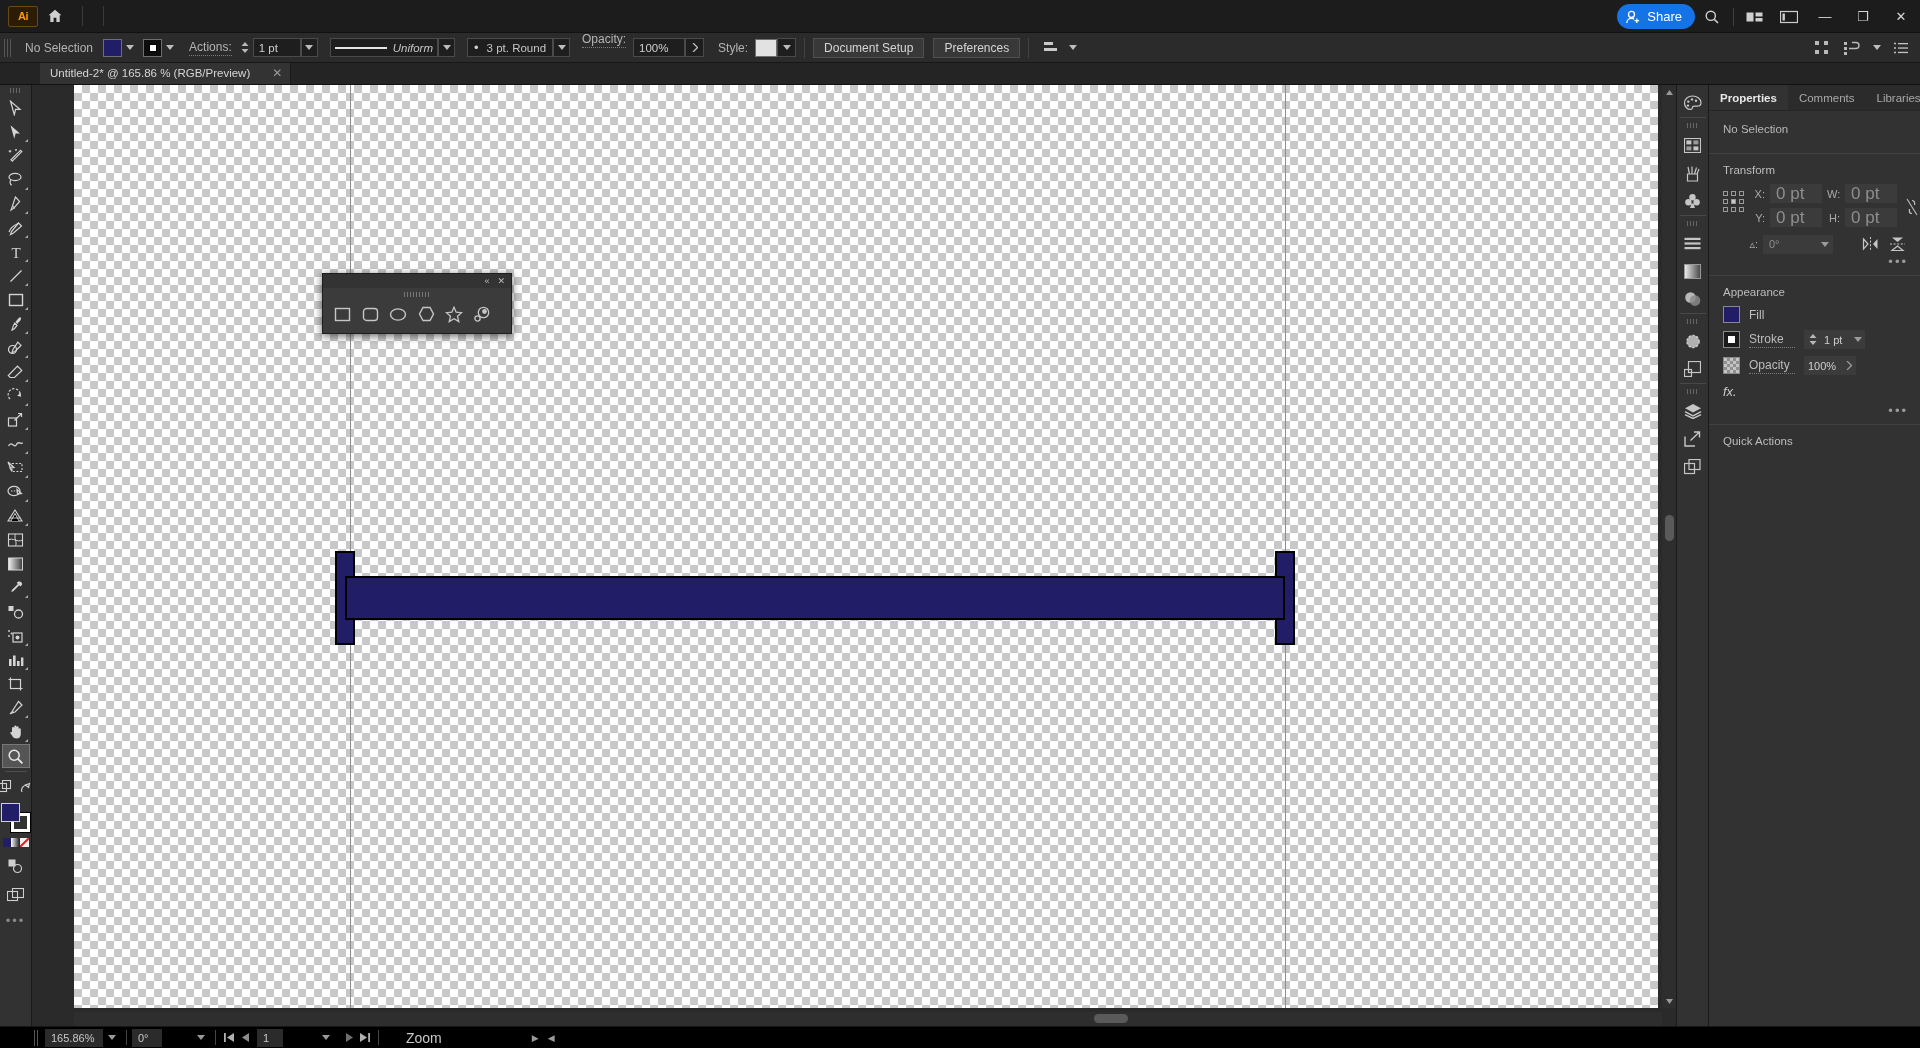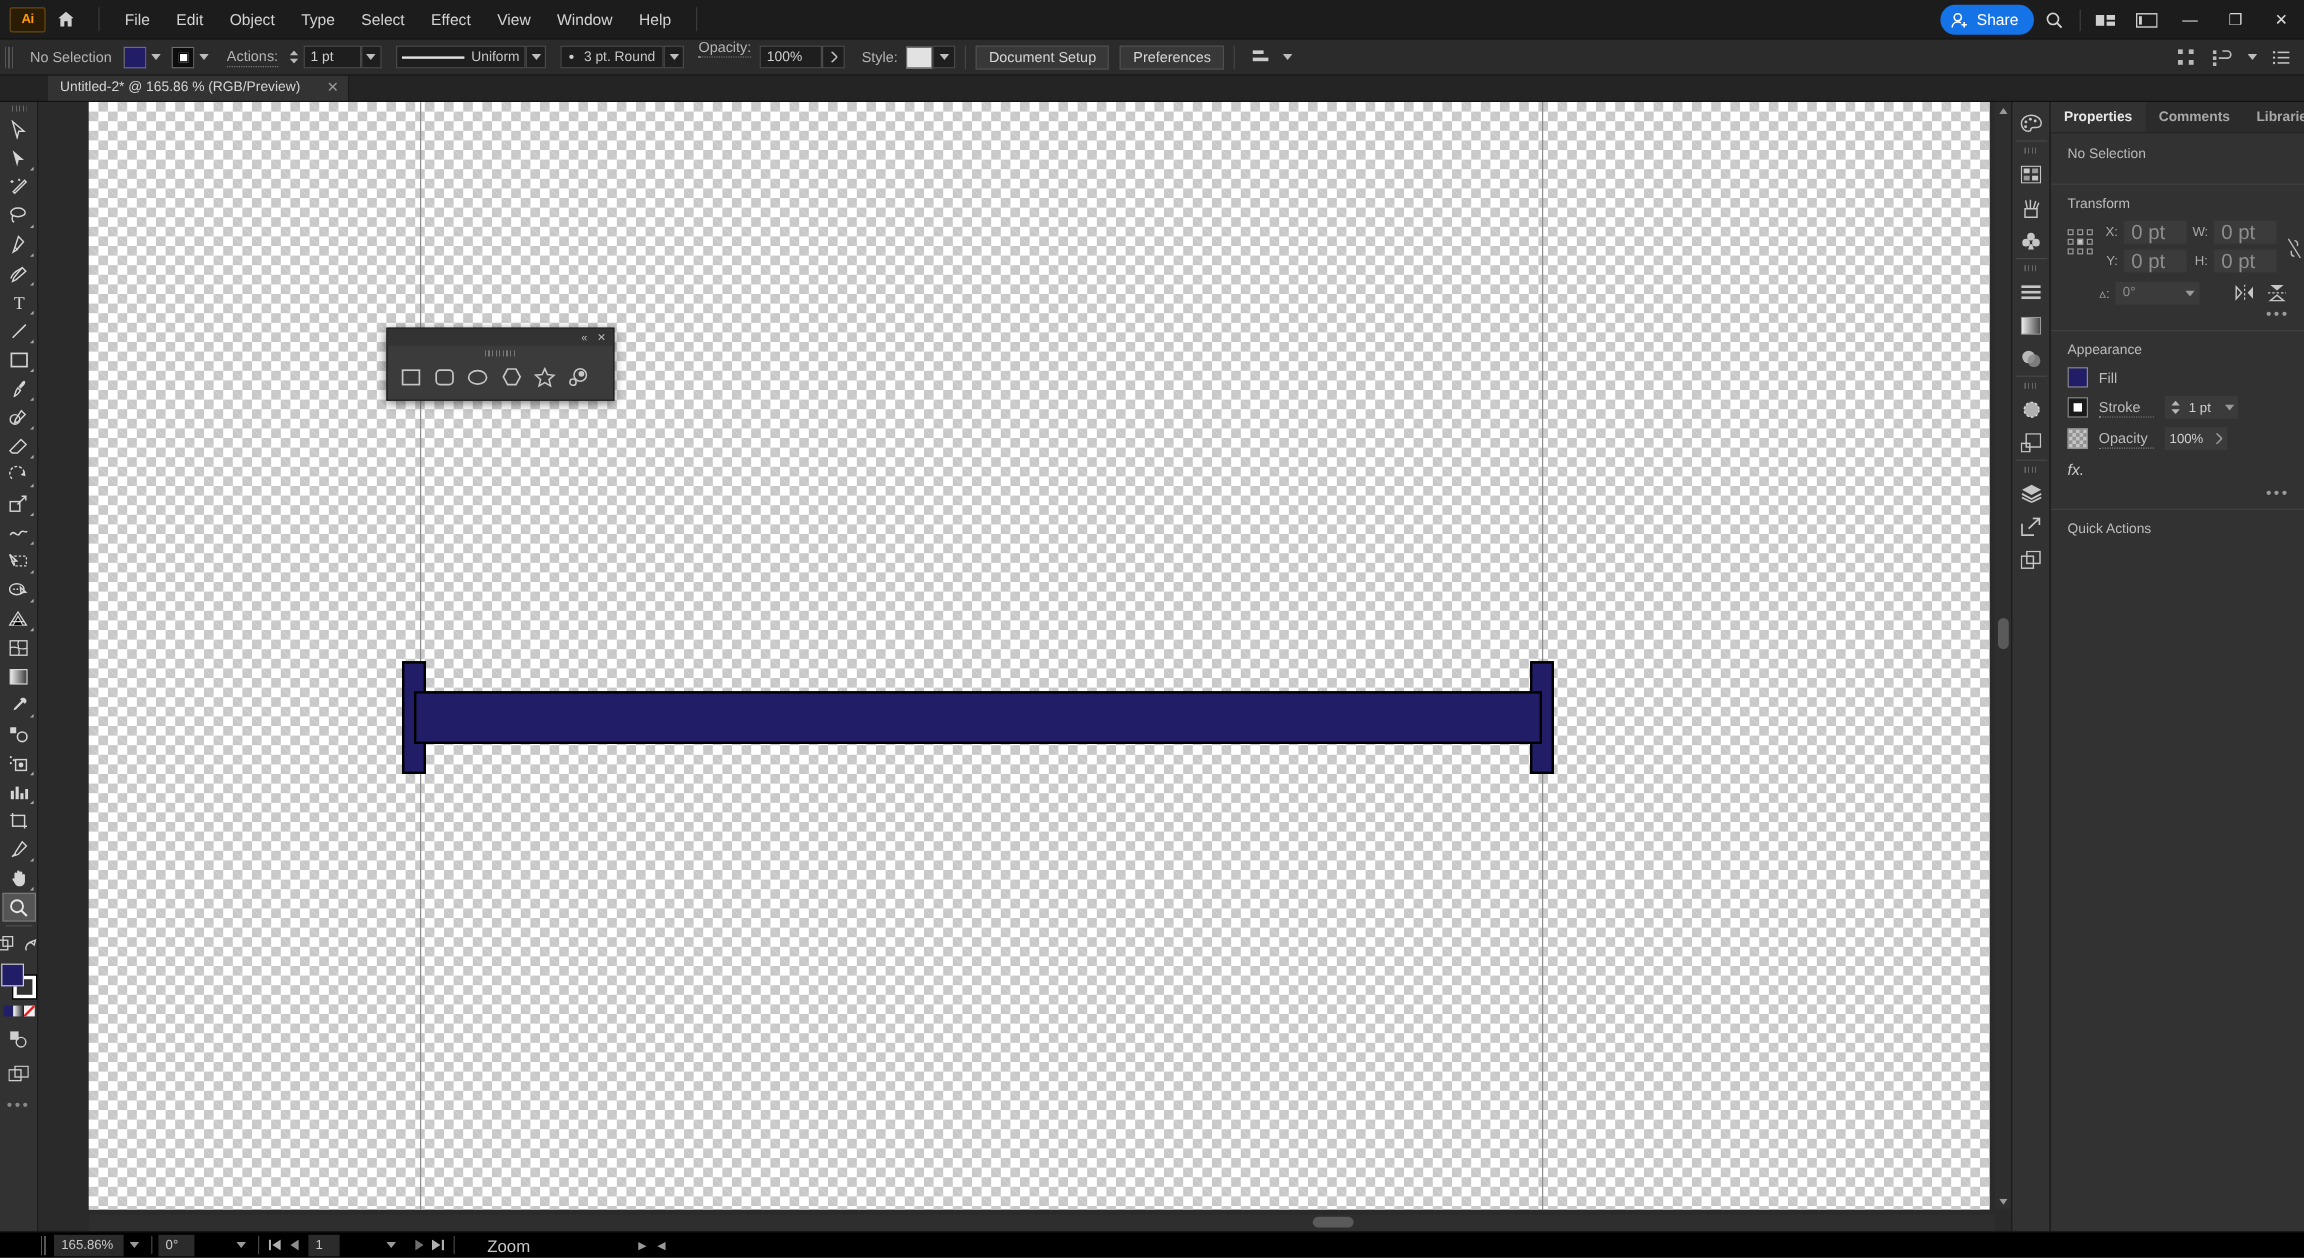--- a/index.html
+++ b/index.html
@@ -35,21 +35,21 @@
   .mini-drop{ width:15px; height:18px; background:#2b2b2b; display:flex; align-items:center;
     justify-content:center; cursor:pointer; }
   .stroke-swatch{ width:19px; height:18px; border:1px solid #6e6e6e; background:#0d0d0d;
      display:flex; align-items:center; justify-content:center; }
   .stroke-swatch i{ width:8px; height:8px; background:#fff; display:block; border:1px solid #000;}
   .field{ background:#1e1e1e; border:1px solid #4a4a4a; height:19px; display:flex;
     align-items:center; padding:0 5px; font-size:11.5px; color:#cfcfcf; }
   .spin{ width:11px; display:flex; flex-direction:column; align-items:center;
     justify-content:center; margin-right:2px; }
   .uniform-box{ display:flex; align-items:center; background:#1e1e1e; border:1px solid #4a4a4a;
-    height:19px; padding:0 4px; gap:6px; }
+    height:19px; padding:0 4px; gap:6px;font-style:italic; }
   .uniform-line{ width:52px; height:2px; background:#e4e4e4; }
   .profile-box{ display:flex; align-items:center; background:#1e1e1e; border:1px solid #4a4a4a;
     height:19px; padding:0 6px; gap:8px; font-size:11.5px; }
   .style-swatch{ width:22px; height:18px; background:#e2e2e2; border:1px solid #6e6e6e; }
   .cb-btn{ background:#383838; border:1px solid #4f4f4f; height:20px; padding:0 10px;
     display:flex; align-items:center; font-size:12px; color:#d6d6d6; cursor:pointer; }
   .cb-vsep{ width:1px; height:20px; background:#444; margin:0 8px; }
   .cb-right{ position:absolute; right:6px; display:flex; align-items:center; gap:4px; }
   .cbr-ico{ width:26px; height:26px; display:flex; align-items:center; justify-content:center; cursor:pointer;}
 
@@ -110,21 +110,21 @@
   
   .right-dock{ width:32px; background:#323232; border-left:1px solid #1a1a1a;
      display:flex; flex-direction:column; align-items:center; padding-top:4px; }
   .rd-grip{ width:12px; height:5px; margin:5px 0 3px;
     background:repeating-linear-gradient(to right,#666 0 1px,transparent 1px 3px); }
   .rd-ico{ width:30px; height:28px; display:flex; align-items:center; justify-content:center; cursor:pointer;}
   .rd-sep{ width:26px; height:1px; background:#484848; }
 
   .props{ width:212px; background:#323232; border-left:1px solid #1a1a1a; }
   .ptabs{ display:flex; height:26px; border-bottom:1px solid #262626; background:#2b2b2b; }
-  .ptab{ padding:0 11px; display:flex; align-items:center; font-size:11.5px; color:#a8a8a8; cursor:pointer;font-weight:bold;}
+  .ptab{ padding:0 11px; display:flex; align-items:center; font-size:11.5px; color:#a8a8a8; cursor:pointer;}
   .ptab.active{ background:#323232; color:#e8e8e8; font-weight:bold; }
   .p-nosel{ font-size:11.5px; color:#b8b8b8; padding:12px 0 12px 14px; }
   .p-sechead{ font-size:11.5px; color:#bdbdbd; padding:4px 0 8px 14px; }
   .p-sep{ height:1px; background:#414141; margin:6px 0; }
   .tf-grid{ display:flex; align-items:flex-start; padding:0 10px 0 14px; gap:8px; }
   .anchor{ display:grid; grid-template-columns:repeat(3,5px); grid-template-rows:repeat(3,5px);
     gap:3px; margin-top:7px; }
   .anchor i{ width:5px; height:5px; border:1px solid #9a9a9a; display:block; }
   .anchor i.on{ background:#c9c9c9; }
   .tf-rows{ flex:1; }
@@ -170,31 +170,20 @@
 <body>
 
 <div class="menubar">
   <div class="ai-logo">Ai</div>
   <div class="home-icon">
     <svg width="16" height="16" viewBox="0 0 16 16">
         <path d="M8 1.8 1.6 7.2h1.7V14h3.3V9.8h2.8V14h3.3V7.2h1.7z" fill="#cfcfcf"></path>
       </svg>
   </div>
   <div class="mb-sep"></div>
-  <div class="menu-items">
-    <div class="menu-item">File</div>
-    <div class="menu-item">Edit</div>
-    <div class="menu-item">Object</div>
-    <div class="menu-item">Type</div>
-    <div class="menu-item">Select</div>
-    <div class="menu-item">Effect</div>
-    <div class="menu-item">View</div>
-    <div class="menu-item">Window</div>
-    <div class="menu-item">Help</div>
-  </div>
   <div class="mb-sep"></div>
 
   <div class="topright">
     <div class="share-btn">
       <svg class="share-ico" viewBox="0 0 16 16">
           <circle cx="6.5" cy="5.4" r="3" fill="none" stroke="#fff" stroke-width="1.3"></circle>
           <path d="M1.8 14c0-2.8 2.1-4.6 4.7-4.6 1 0 1.9.25 2.6.7" fill="none" stroke="#fff" stroke-width="1.3"></path>
           <path d="M11.8 9.4v4.6M9.5 11.7h4.6" stroke="#fff" stroke-width="1.3"></path>
         </svg>
       <span>Share</span>

